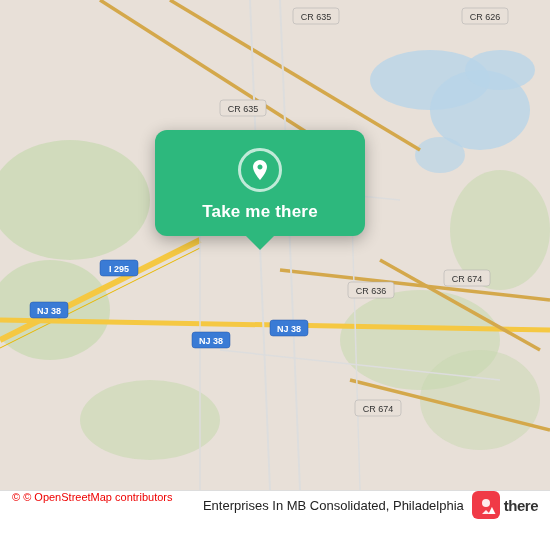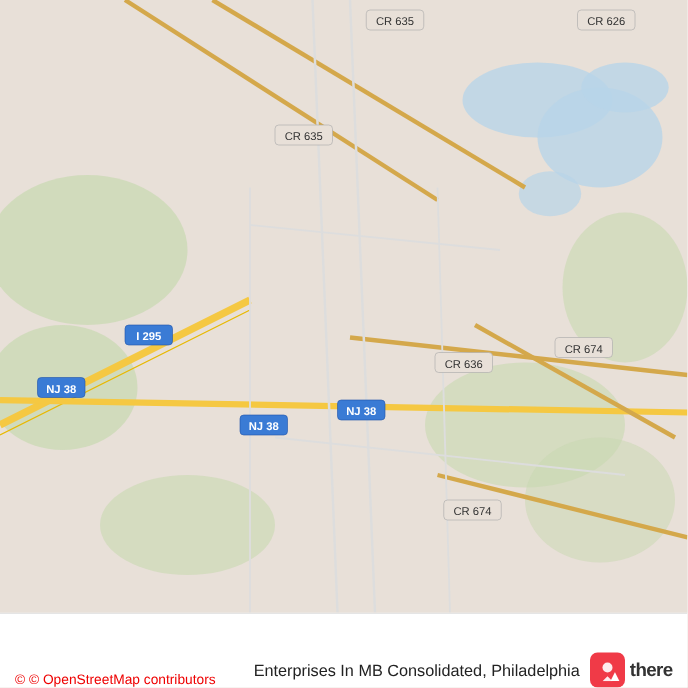--- a/index.html
+++ b/index.html
@@ -77,21 +77,21 @@
       white-space: nowrap;
     }
 
     
     #bottom-bar {
       width: 550px;
       height: 60px;
       background: white;
       border-top: 1px solid #ddd;
       display: flex;
-      align-items: flex-end;
+      align-items: flex-start;
       padding: 0 12px;
       gap: 8px;
     }
 
     #osm-logo {
       font-size: 11px;
       color: #555;
       white-space: nowrap;
     }
 
@@ -213,20 +213,28 @@
     <text x="49" y="314" text-anchor="middle" font-size="9" fill="white" font-family="Arial" font-weight="bold">NJ 38</text>
 
     <rect x="192" y="332" width="38" height="16" rx="3" fill="#3a7bd5" stroke="#2255aa" stroke-width="0.5"></rect>
     <text x="211" y="344" text-anchor="middle" font-size="9" fill="white" font-family="Arial" font-weight="bold">NJ 38</text>
 
     <rect x="270" y="320" width="38" height="16" rx="3" fill="#3a7bd5" stroke="#2255aa" stroke-width="0.5"></rect>
     <text x="289" y="332" text-anchor="middle" font-size="9" fill="white" font-family="Arial" font-weight="bold">NJ 38</text>
   </svg>
 
   
+  <div id="map-popup">
+    <div id="popup-pin">
+      <svg width="24" height="24" viewBox="0 0 24 24" xmlns="http://www.w3.org/2000/svg">
+        <path d="M12 2C8.13 2 5 5.13 5 9c0 5.25 7 13 7 13s7-7.75 7-13c0-3.87-3.13-7-7-7zm0 9.5c-1.38 0-2.5-1.12-2.5-2.5S10.62 6.5 12 6.5s2.5 1.12 2.5 2.5S13.38 11.5 12 11.5z" fill="white"></path>
+      </svg>
+    </div>
+    <div id="popup-label">Take me there</div>
+  </div>
 </div>
 
 <div id="bottom-bar">
   <span id="osm-logo">
     <span>©</span>
     <span>© OpenStreetMap contributors</span>
   </span>
 
   <div id="bottom-divider"></div>
 

